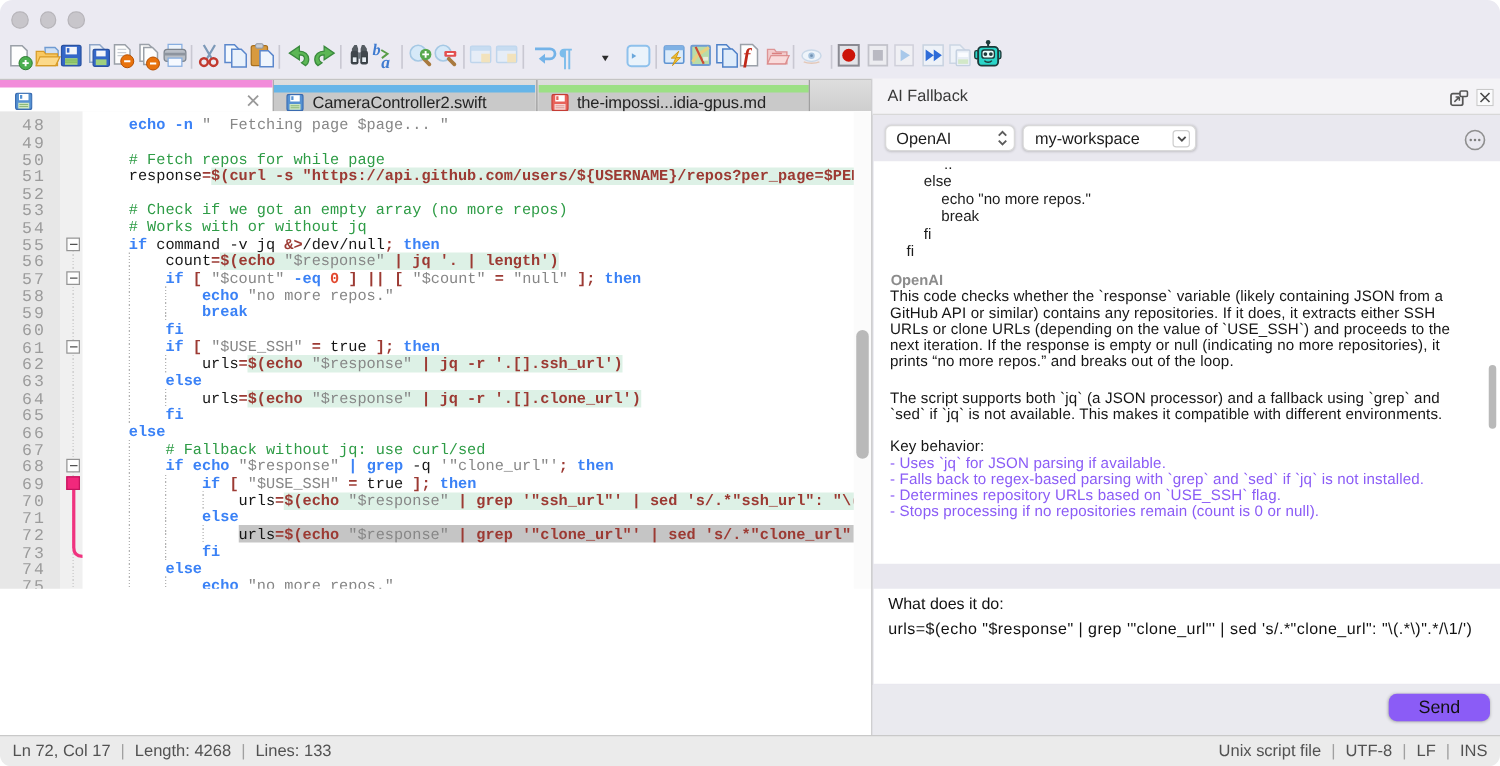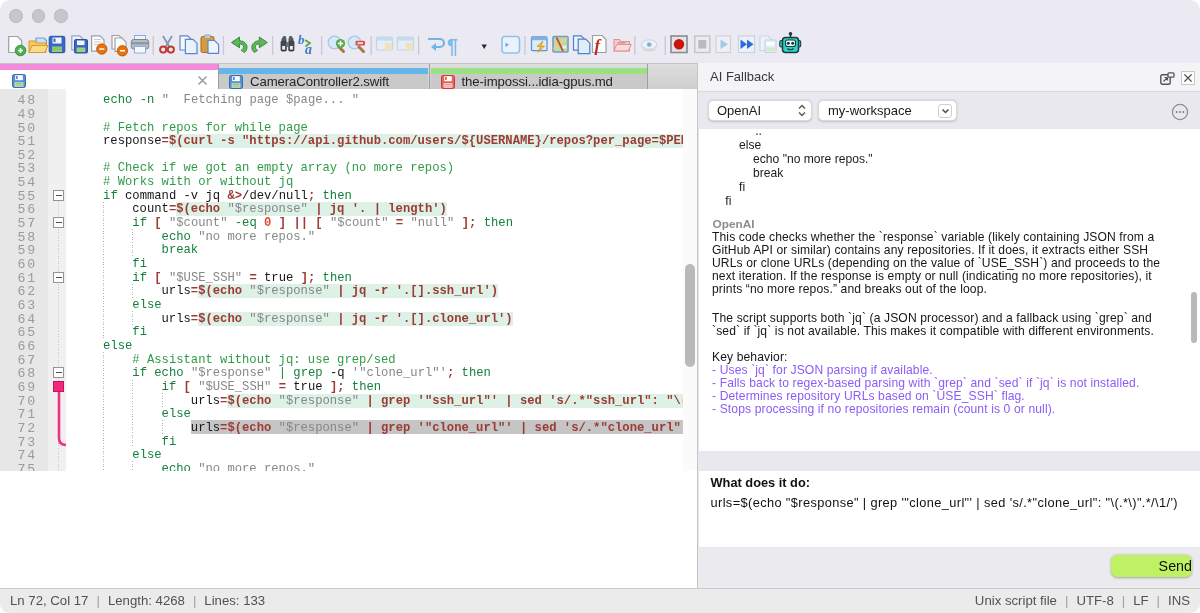--- a/index.html
+++ b/index.html
@@ -1,18 +1,18 @@
 <!DOCTYPE html>
 <html><head><meta charset="utf-8"><style>
 *{margin:0;padding:0;box-sizing:border-box}
 html,body{width:1200px;height:613px;background:#fff;font-family:"Liberation Sans",sans-serif}
 #win{position:absolute;left:0;top:0;width:1200px;height:613px;border-radius:10px 10px 9px 9px;overflow:hidden;background:#fff}
 .abs{position:absolute}
 
-.k{color:#15803d;font-weight:normal}
+.k{color:#3b82f6;font-weight:bold}
 .m{color:#9c3a33;font-weight:bold}
 .s{color:#878787}
 .c{color:#2e9c46}
 .n{color:#e2492f;font-weight:bold}
 .bb{font-weight:normal}
 .hl{background:#ddf1e6}
 pre{font-family:"Liberation Mono",monospace}
 </style></head>
 <body>
 <div id="win">
@@ -236,21 +236,21 @@
         <span class="k">if</span> <span class="m">[</span> <span class="s">"$count"</span> <span class="k">-eq</span> <span class="n">0</span> <span class="m">]</span> <span class="m">||</span> <span class="m">[</span> <span class="s">"$count"</span> <span class="m">=</span> <span class="s">"null"</span> <span class="m">];</span> <span class="k">then</span>
             <span class="k">echo</span> <span class="s">"no more repos."</span>
             <span class="k">break</span>
         <span class="k">fi</span>
         <span class="k">if</span> <span class="m">[</span> <span class="s">"$USE_SSH"</span> <span class="m">=</span> true <span class="m">];</span> <span class="k">then</span>
             urls<span class="m">=</span><span class="hl"><span class="m">$(echo </span><span class="s">"$response"</span><span class="m"> | jq -r '.[].ssh_url')</span></span>
         <span class="k">else</span>
             urls<span class="m">=</span><span class="hl"><span class="m">$(echo </span><span class="s">"$response"</span><span class="m"> | jq -r '.[].clone_url')</span></span>
         <span class="k">fi</span>
     <span class="k">else</span>
-        <span class="c"># Assistant without jq: use grep/sed</span>
+        <span class="c"># Fallback without jq: use curl/sed</span>
         <span class="k">if</span> <span class="k">echo</span> <span class="s">"$response"</span> <span class="k">|</span> <span class="k">grep</span> -q <span class="s">'"clone_url"'</span><span class="m">;</span> <span class="k">then</span>
             <span class="k">if</span> <span class="m">[</span> <span class="s">"$USE_SSH"</span> <span class="m">=</span> true <span class="m">];</span> <span class="k">then</span>
                 urls<span class="m">=</span><span class="hl"><span class="m">$(echo </span><span class="s">"$response"</span><span class="m"> | grep '"ssh_url"' | sed 's/.*"ssh_url": "\(</span></span>
             <span class="k">else</span>
                 urls<span class="m">=</span><span class="m">$(echo </span><span class="s">"$response"</span><span class="m"> | grep '"clone_url"' | sed 's/.*"clone_url":</span>
             <span class="k">fi</span>
         <span class="k">else</span>
             <span class="k">echo</span> <span class="s">"no more repos."</span>
             <span class="k">break</span>
         <span class="k">fi</span>
@@ -316,20 +316,20 @@
 <div class="abs" style="left:40.6px;top:51.4px;height:14.1px;line-height:14.1px;font-size:12.1px;color:#1c1c1c;white-space:pre">fi</div>
 <div class="abs" style="left:26.8px;top:65.5px;height:14.1px;line-height:14.1px;font-size:12.1px;color:#1c1c1c;white-space:pre">fi</div>
 <div class="abs" style="left:14px;top:88.2px;font-size:11.8px;font-weight:bold;color:#8c8c8c">OpenAI</div>
 <div class="abs" style="left:13.5px;top:102.7px;font-size:12.1px;line-height:12.94px;color:#161616;letter-spacing:0.12px">This code checks whether the `response` variable (likely containing JSON from a<br>GitHub API or similar) contains any repositories. If it does, it extracts either SSH<br>URLs or clone URLs (depending on the value of `USE_SSH`) and proceeds to the<br>next iteration. If the response is empty or null (indicating no more repositories), it<br>prints “no more repos.” and breaks out of the loop.</div>
 <div class="abs" style="left:13.5px;top:183.6px;font-size:12.1px;line-height:12.94px;color:#161616;letter-spacing:0.12px">The script supports both `jq` (a JSON processor) and a fallback using `grep` and<br>`sed` if `jq` is not available. This makes it compatible with different environments.</div>
 <div class="abs" style="left:13.5px;top:222.4px;font-size:12.1px;line-height:12.94px;color:#161616;letter-spacing:0.12px">Key behavior:</div>
 <div class="abs" style="left:13.5px;top:235.3px;font-size:12.1px;line-height:12.94px;color:#8b5cf6;letter-spacing:0.12px">- Uses `jq` for JSON parsing if available.<br>- Falls back to regex-based parsing with `grep` and `sed` if `jq` is not installed.<br>- Determines repository URLs based on `USE_SSH` flag.<br>- Stops processing if no repositories remain (count is 0 or null).</div>
 <div class="abs" style="left:492px;top:163.4px;width:6px;height:51px;border-radius:3px;background:#b9b9b9"></div>
 </div>
 <div class="abs" style="left:0.5px;top:407.6px;width:502.5px;height:76.9px;background:#fff"></div>
-<div class="abs" style="left:12.5px;top:413px;font-size:12.8px;font-weight:700;color:#111;line-height:14px">What does it do:</div>
+<div class="abs" style="left:12.5px;top:413px;font-size:12.8px;font-weight:400;color:#111;line-height:14px">What does it do:</div>
 <div class="abs" style="left:12.5px;top:432.5px;font-size:12.8px;font-weight:500;color:#111;line-height:14px;letter-spacing:0.38px;white-space:pre">urls=$(echo "$response" | grep '"clone_url"' | sed 's/.*"clone_url": "\(.*\)".*/\1/')</div>
 <div class="abs" style="left:0;top:484.5px;width:503px;height:40.8px;background:#eaeaef"></div>
-<div class="abs" style="left:413px;top:491.5px;width:81px;height:22.5px;background:#bef264;border-radius:6.5px;box-shadow:0 0.5px 2.5px rgba(0,0,0,0.3);text-align:right;font-size:14.3px;line-height:22.5px;color:#111">Send</div>
+<div class="abs" style="left:413px;top:491.5px;width:81px;height:22.5px;background:#8b5cf6;border-radius:6.5px;box-shadow:0 0.5px 2.5px rgba(0,0,0,0.3);text-align:center;font-size:14.3px;line-height:22.5px;color:#111">Send</div>
 </div>
 <div class="abs" style="left:0;top:588.3px;width:1200px;height:24.7px;background:#ebebeb;border-top:1px solid #c9c9c9"></div>
 <div class="abs" style="left:10px;top:588.8px;font-size:13.2px;color:#525252;line-height:24px">Ln 72, Col 17<span style="color:#a0a0a0;margin:0 8px">|</span>Length: 4268<span style="color:#a0a0a0;margin:0 8px">|</span>Lines: 133</div>
 <div class="abs" style="right:10px;top:588.8px;font-size:13.2px;color:#525252;line-height:24px">Unix script file<span style="color:#a0a0a0;margin:0 8px">|</span>UTF-8<span style="color:#a0a0a0;margin:0 8px">|</span>LF<span style="color:#a0a0a0;margin:0 8px">|</span>INS</div>
 </div>
 </body></html>

